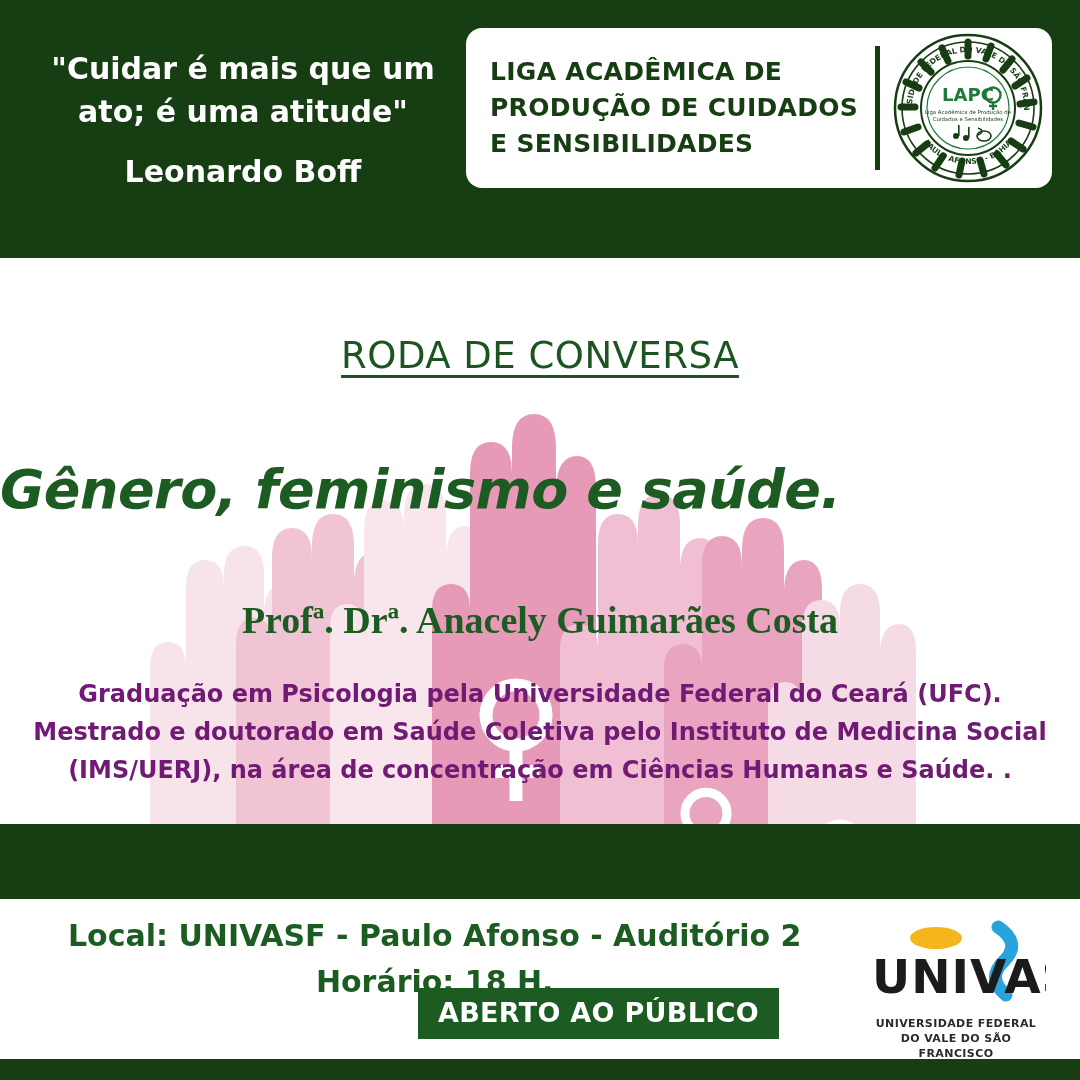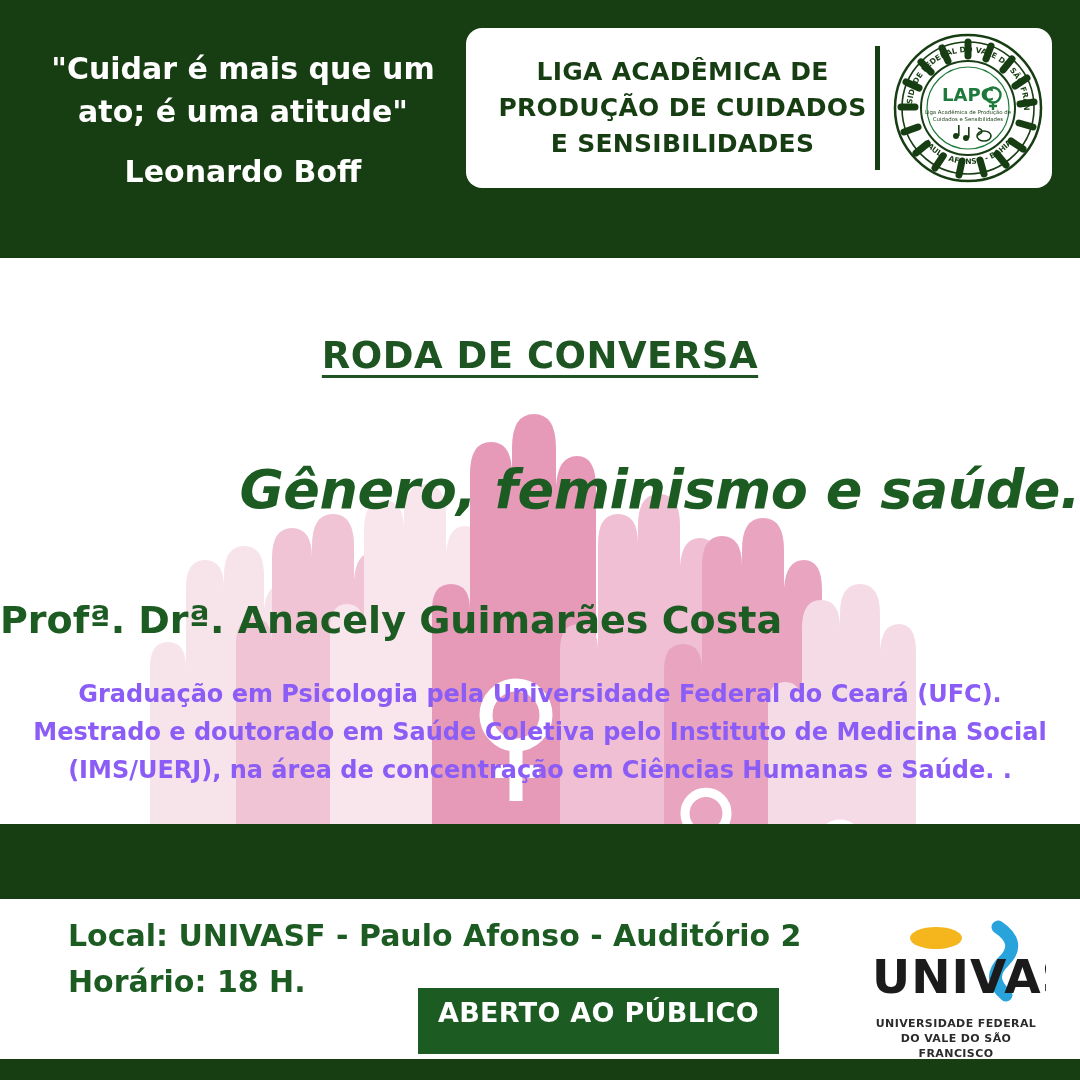--- a/index.html
+++ b/index.html
@@ -58,21 +58,20 @@
     align-items: center;
   }
   .league-name {
     flex: 1;
     padding-left: 24px;
     color: #173d13;
     font-weight: bold;
     font-size: 25px;
     line-height: 1.45;
     letter-spacing: 0.3px;
-    text-align: center;
     text-transform: uppercase;
   }
   .card-divider {
     width: 5px;
     height: 124px;
     background: #173d13;
     flex: 0 0 auto;
   }
   .league-seal {
     flex: 0 0 auto;
@@ -105,52 +104,54 @@
     left: 0; top: 0;
     width: 1080px;
     height: 566px;
   }
   .event-type {
     position: absolute;
     top: 76px;
     width: 100%;
     text-align: center;
     color: #1d5421;
-    font-weight: bold;
+    font-weight: normal;
     font-size: 37px;
     letter-spacing: 0.5px;
     text-decoration: underline;
     text-underline-offset: 7px;
   }
   .event-title {
     position: absolute;
     top: 200px;
     width: 100%;
-    text-align: right;
+    text-align: left;
     color: #1c5c22;
     font-weight: bold;
     font-style: italic;
     font-size: 54px;
     letter-spacing: -0.5px;
   }
   .speaker {
     position: absolute;
     top: 340px;
     width: 100%;
+    text-align: center;
     color: #1c5c22;
     font-weight: bold;
     font-size: 38px;
+    font-family: Liberation Serif, serif;
   }
   .speaker-bio {
     position: absolute;
     top: 418px;
     left: 24px;
     width: 1032px;
     text-align: center;
-    color: #8b5cf6;
+    color: #701a75;
     font-weight: bold;
     font-size: 24px;
     line-height: 1.58;
   }
 
   
   .mid-bar {
     position: absolute;
     left: 0;
     top: 824px;
@@ -169,31 +170,32 @@
     background: #ffffff;
   }
   .footer-info {
     position: absolute;
     left: 68px;
     top: 14px;
     color: #1c5c22;
     font-weight: bold;
     font-size: 30px;
     line-height: 1.52;
+    text-align: center;
   }
   .footer-info .line { white-space: nowrap; }
   .badge {
     position: absolute;
     left: 418px;
     top: 89px;
     background: #1c5c22;
     color: #ffffff;
     font-weight: bold;
     font-size: 27px;
-    padding: 9px 20px 26px 20px;
+    padding: 9px 20px 11px 20px;
     letter-spacing: 0.3px;
   }
   .univasf-logo {
     position: absolute;
     right: 34px;
     top: 20px;
     width: 180px;
     height: 122px;
   }
   .univasf-caption {

